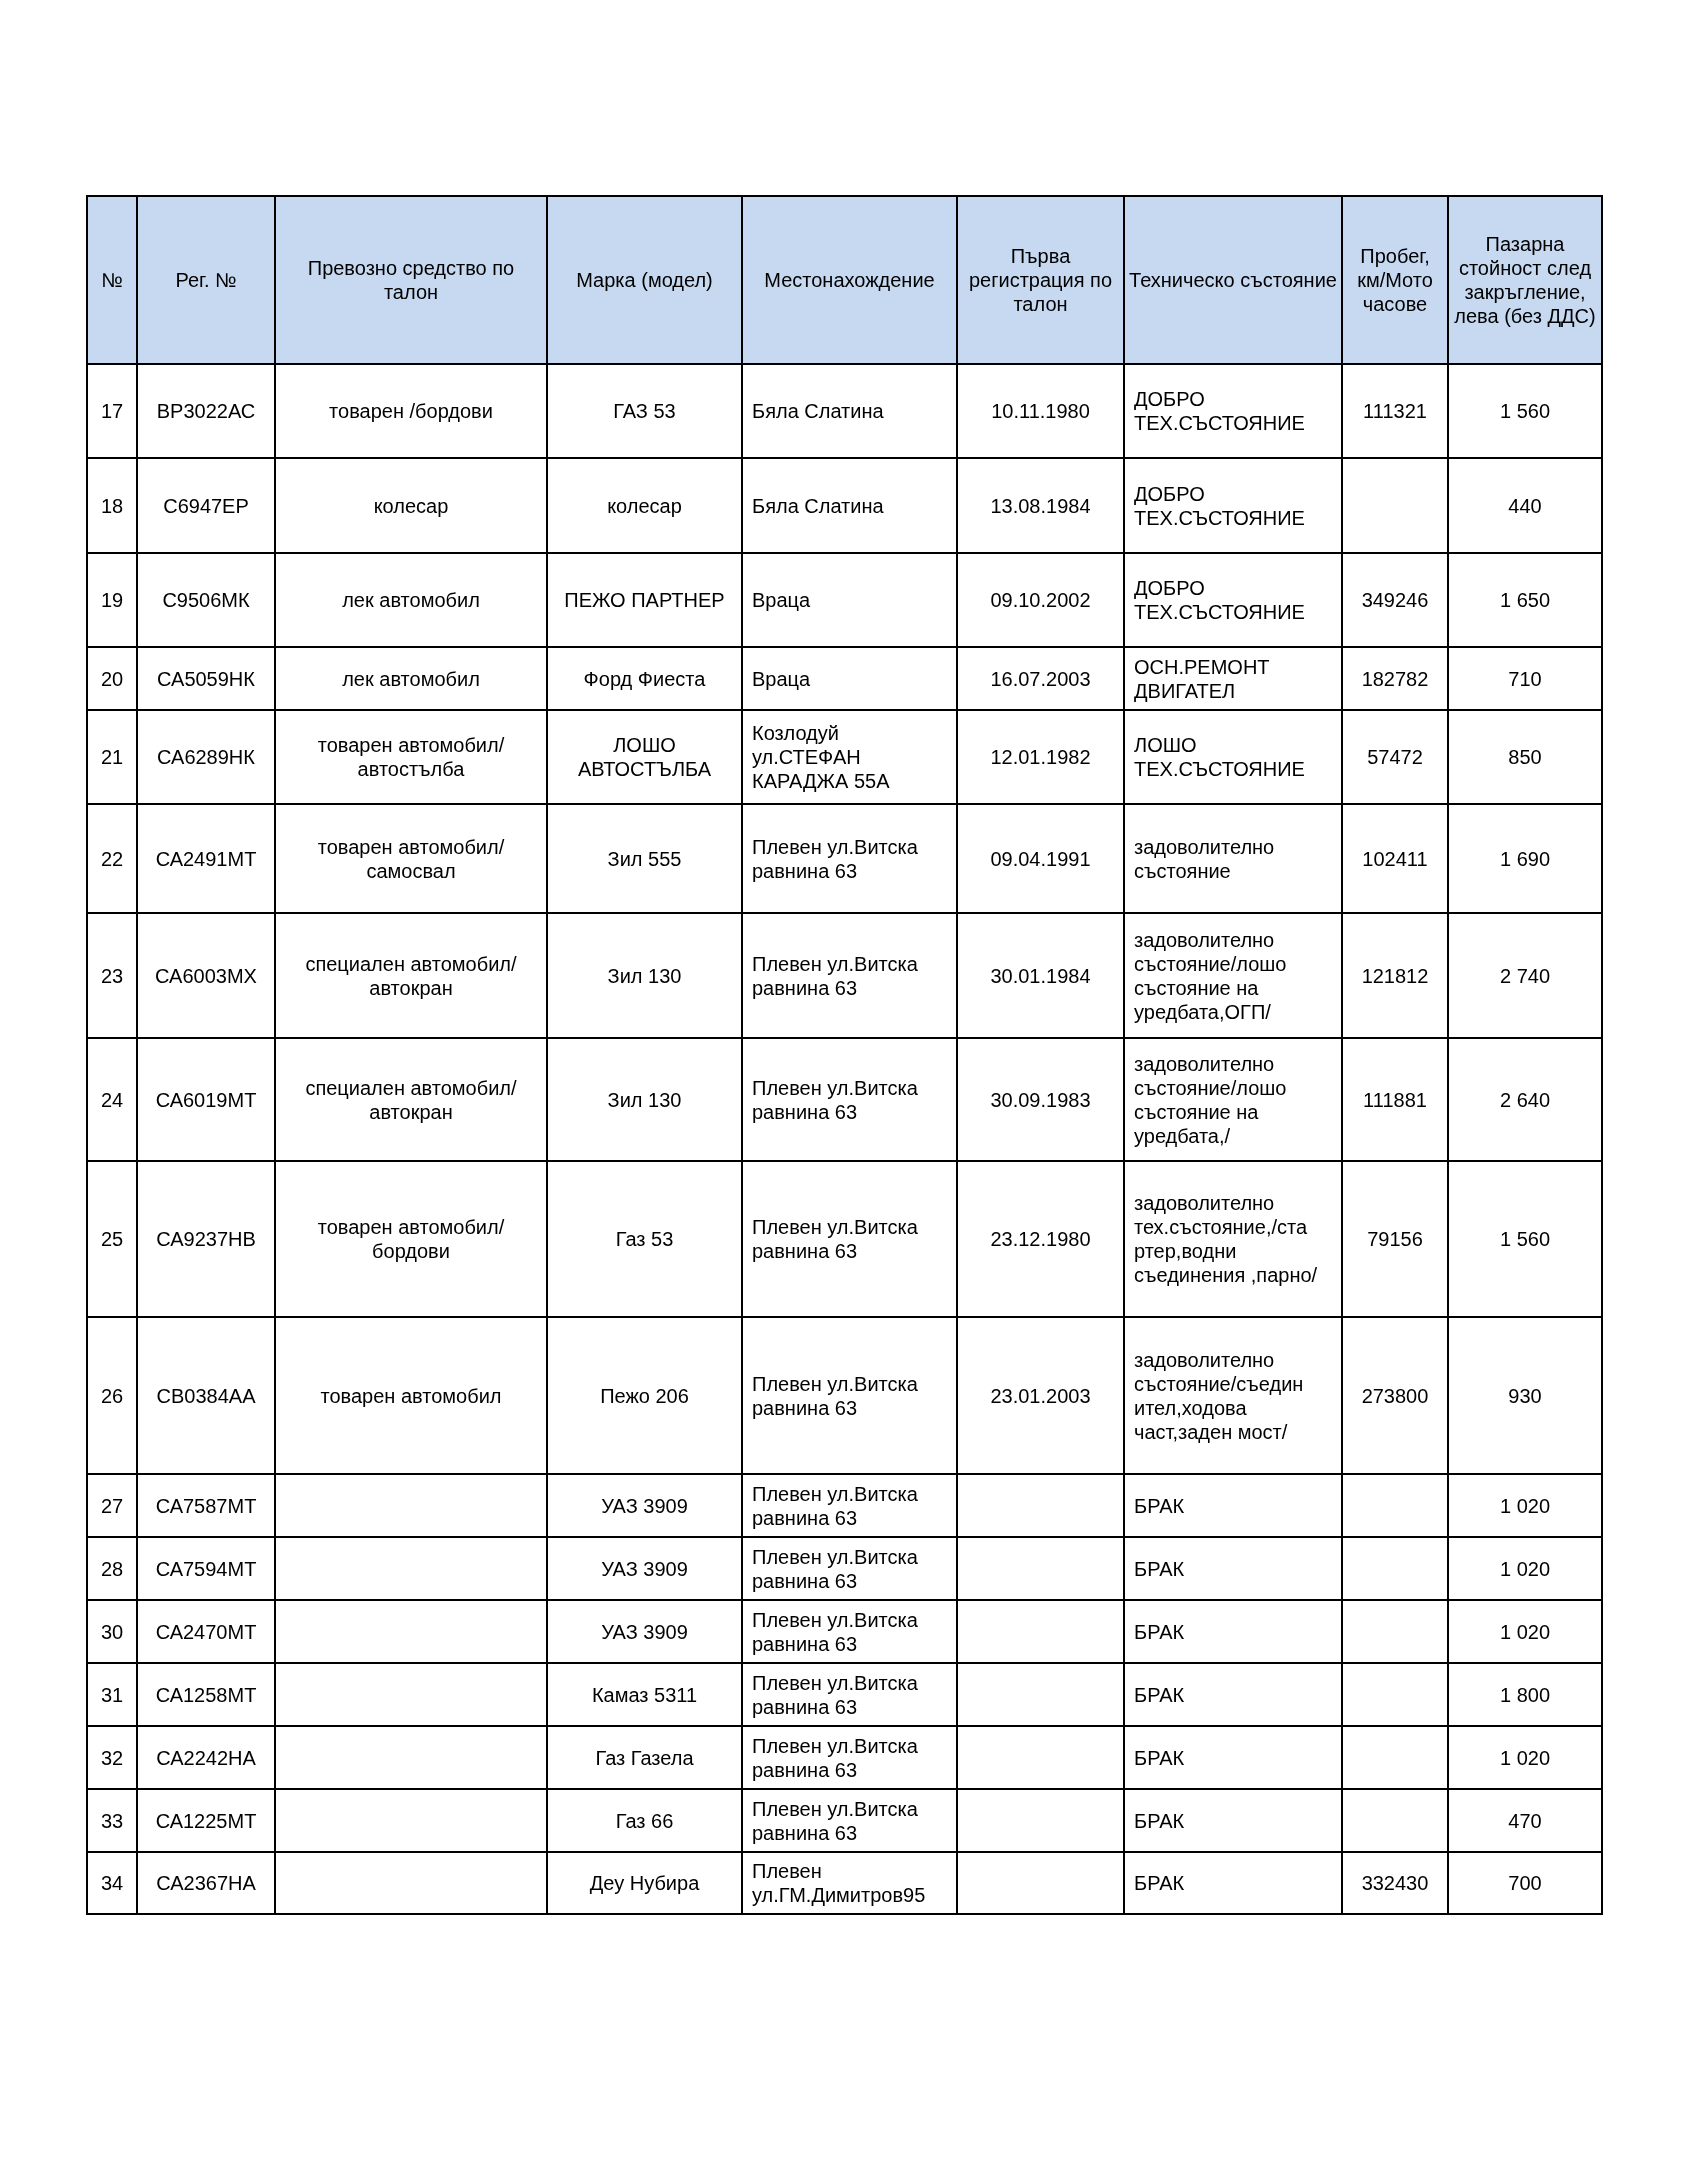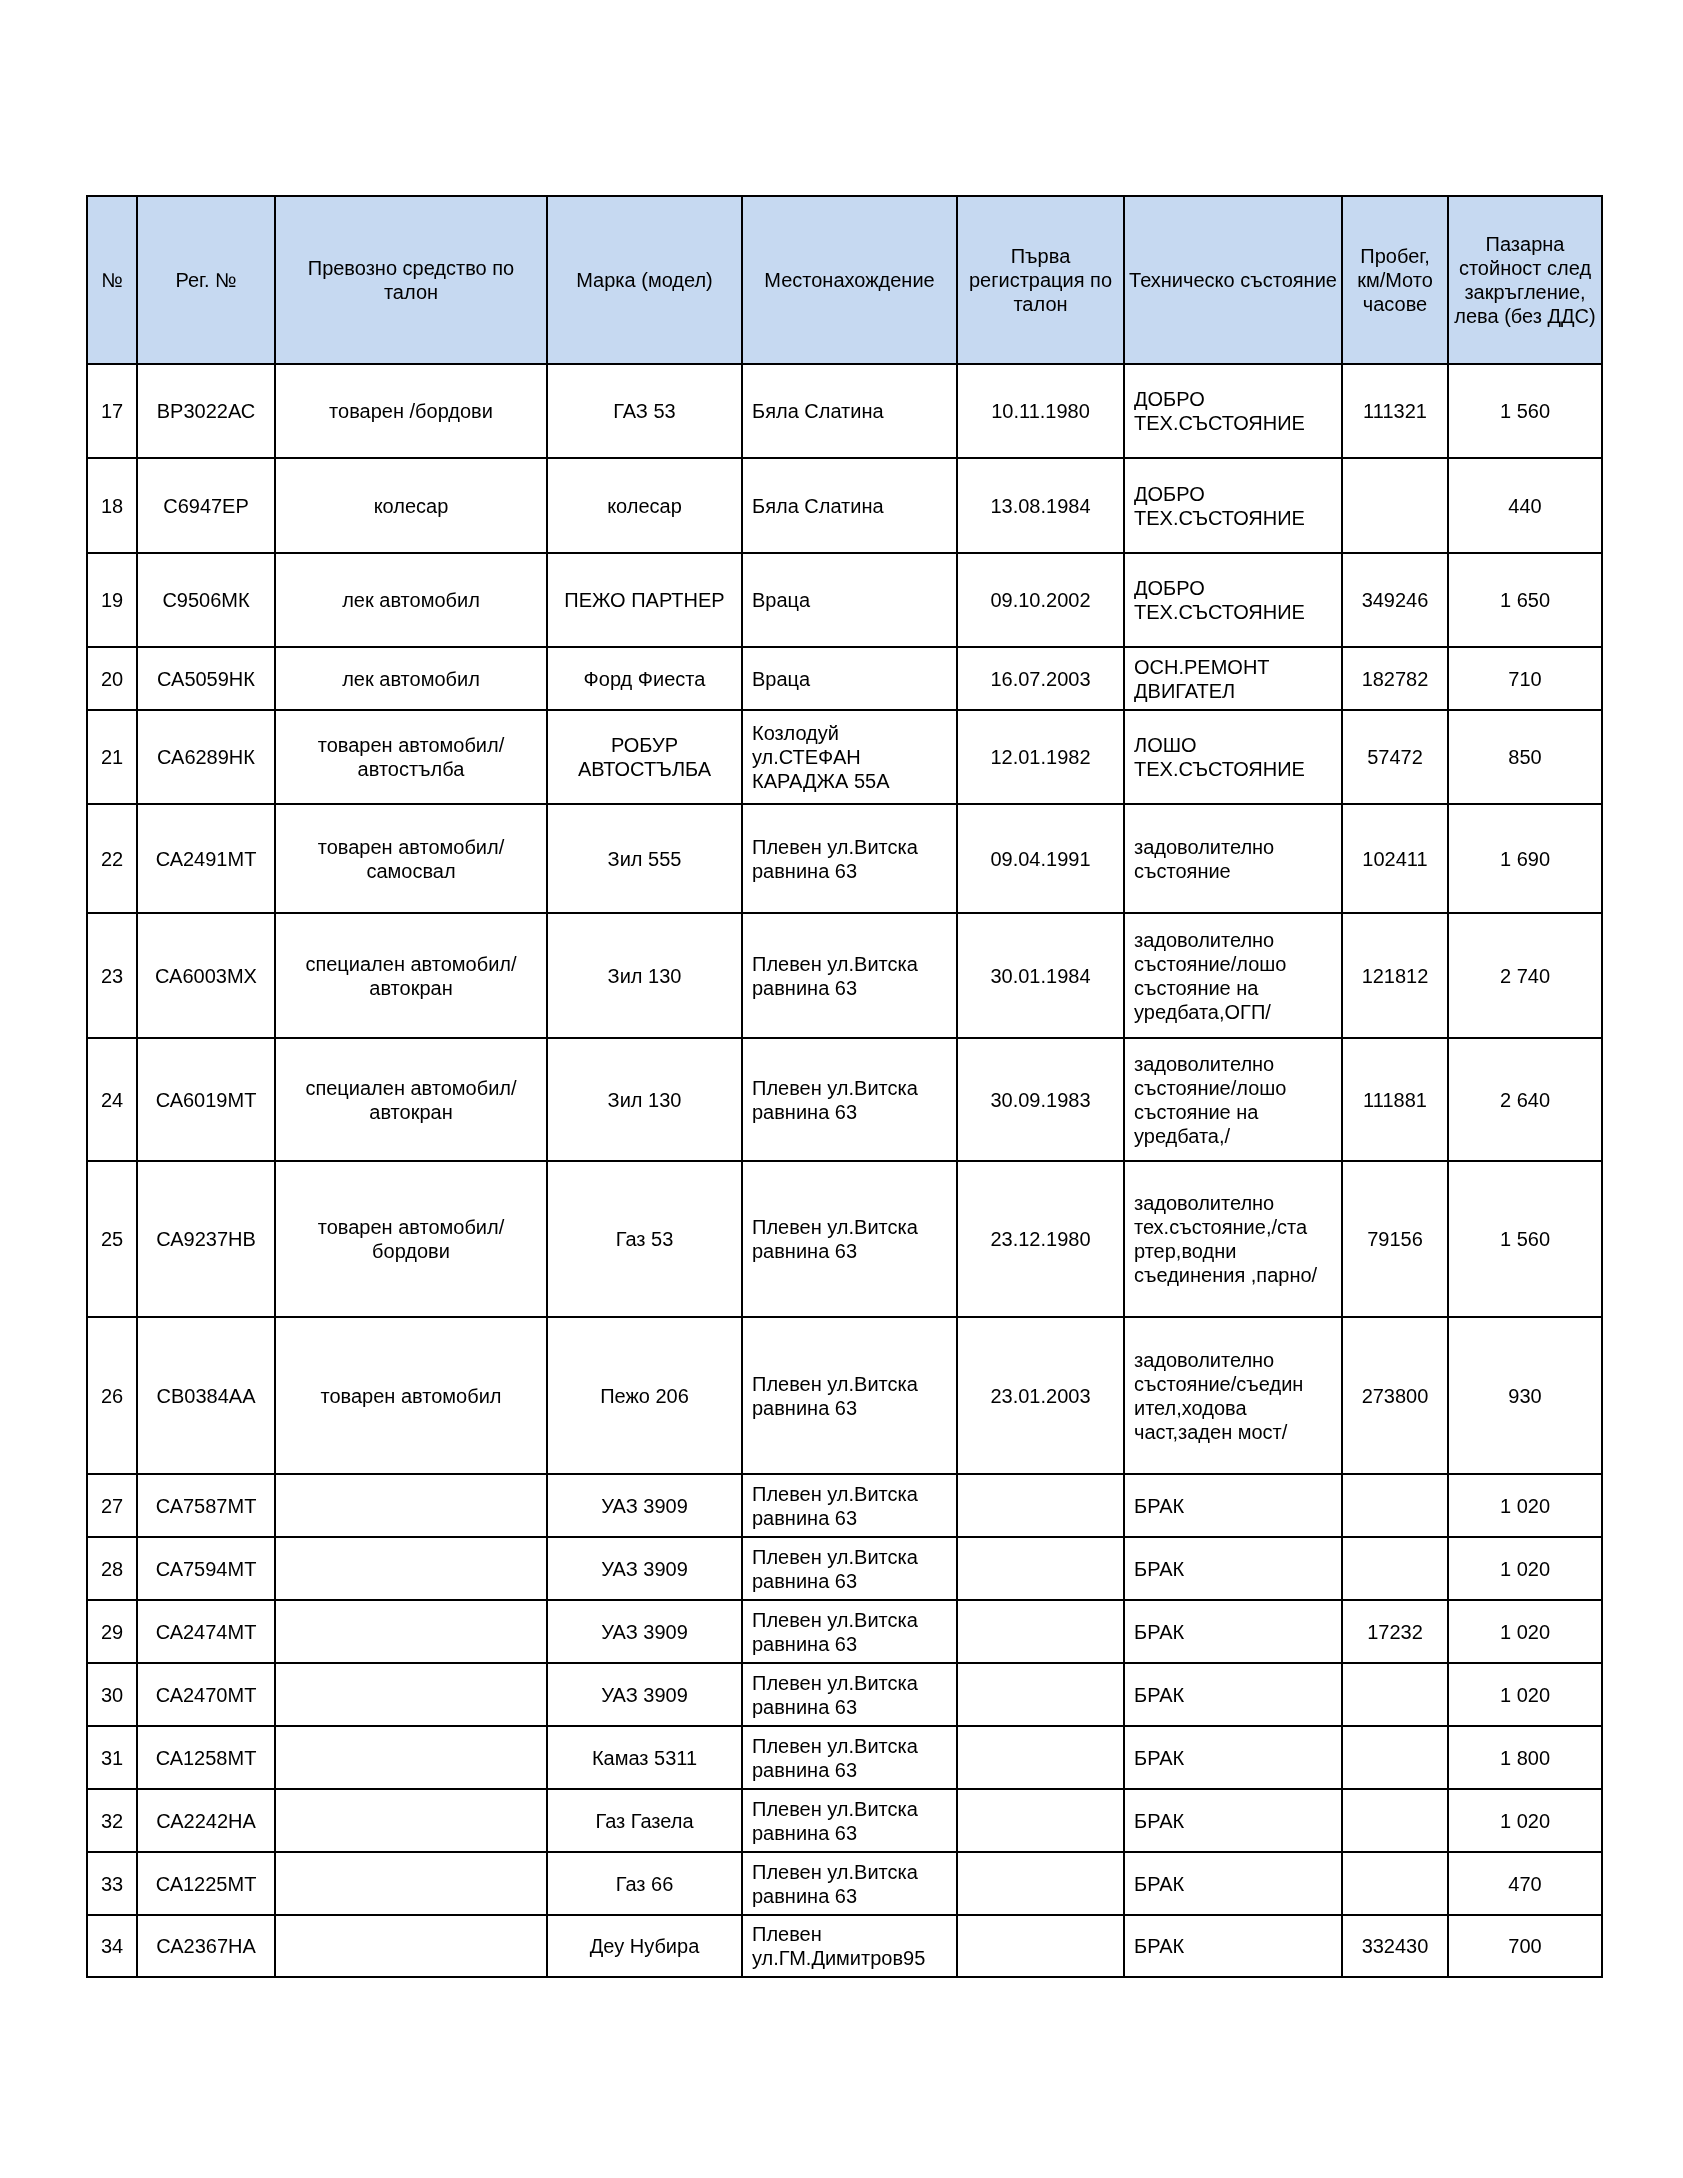--- a/index.html
+++ b/index.html
@@ -99,21 +99,21 @@
         <td class="l">Враца</td>
         <td class="c">16.07.2003</td>
         <td class="l cond">ОСН.РЕМОНТ ДВИГАТЕЛ</td>
         <td class="c">182782</td>
         <td class="c">710</td>
       </tr>
       <tr style="height: 94px;">
         <td class="c">21</td>
         <td class="c">СА6289НК</td>
         <td class="c">товарен автомобил/автостълба</td>
-        <td class="c">РОБУР АВТОСТЪЛБА</td>
+        <td class="c">ЛОШО АВТОСТЪЛБА</td>
         <td class="l">Козлодуй ул.СТЕФАН КАРАДЖА 55А</td>
         <td class="c">12.01.1982</td>
         <td class="l cond">ЛОШО ТЕХ.СЪСТОЯНИЕ</td>
         <td class="c">57472</td>
         <td class="c">850</td>
       </tr>
       <tr style="height: 109px;">
         <td class="c">22</td>
         <td class="c">СА2491МТ</td>
         <td class="c">товарен автомобил/самосвал</td>
@@ -184,31 +184,20 @@
         <td class="c">СА7594МТ</td>
         <td class="c"></td>
         <td class="c">УАЗ 3909</td>
         <td class="l">Плевен ул.Витска равнина 63</td>
         <td class="c"></td>
         <td class="l cond">БРАК</td>
         <td class="c"></td>
         <td class="c">1 020</td>
       </tr>
       <tr style="height: 63px;">
-        <td class="c">29</td>
-        <td class="c">СА2474МТ</td>
-        <td class="c"></td>
-        <td class="c">УАЗ 3909</td>
-        <td class="l">Плевен ул.Витска равнина 63</td>
-        <td class="c"></td>
-        <td class="l cond">БРАК</td>
-        <td class="c">17232</td>
-        <td class="c">1 020</td>
-      </tr>
-      <tr style="height: 63px;">
         <td class="c">30</td>
         <td class="c">СА2470МТ</td>
         <td class="c"></td>
         <td class="c">УАЗ 3909</td>
         <td class="l">Плевен ул.Витска равнина 63</td>
         <td class="c"></td>
         <td class="l cond">БРАК</td>
         <td class="c"></td>
         <td class="c">1 020</td>
       </tr>

